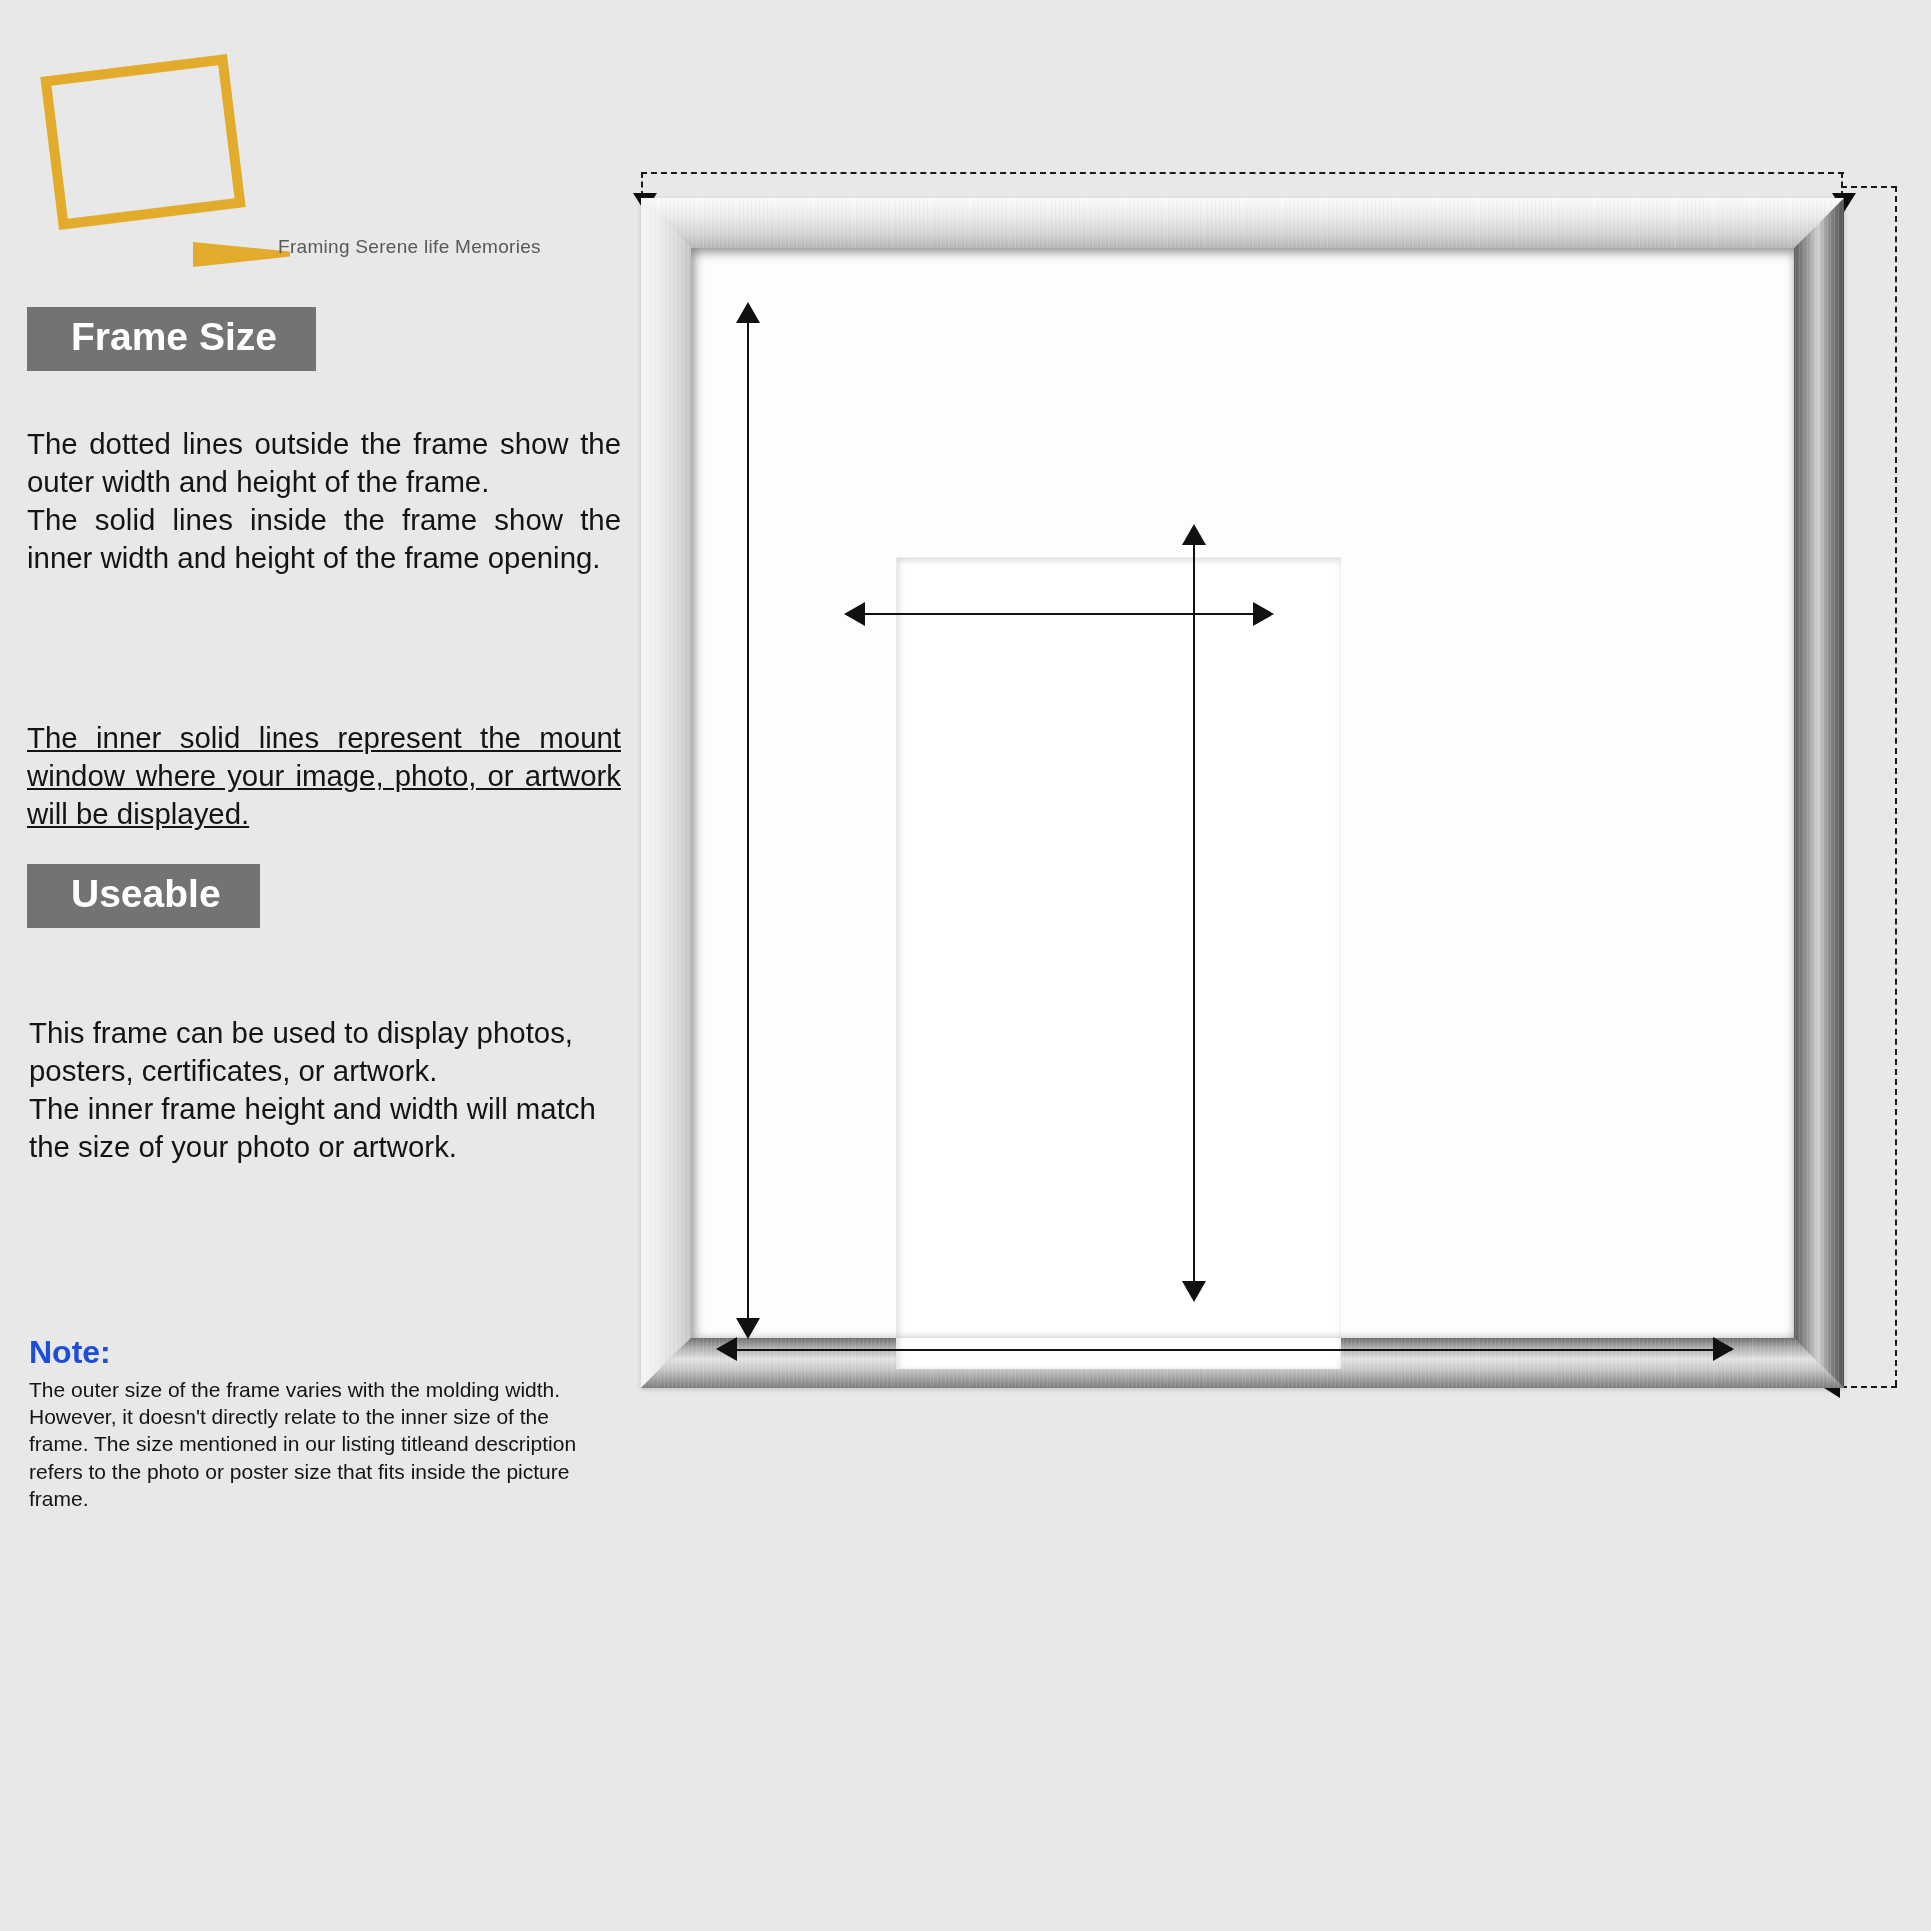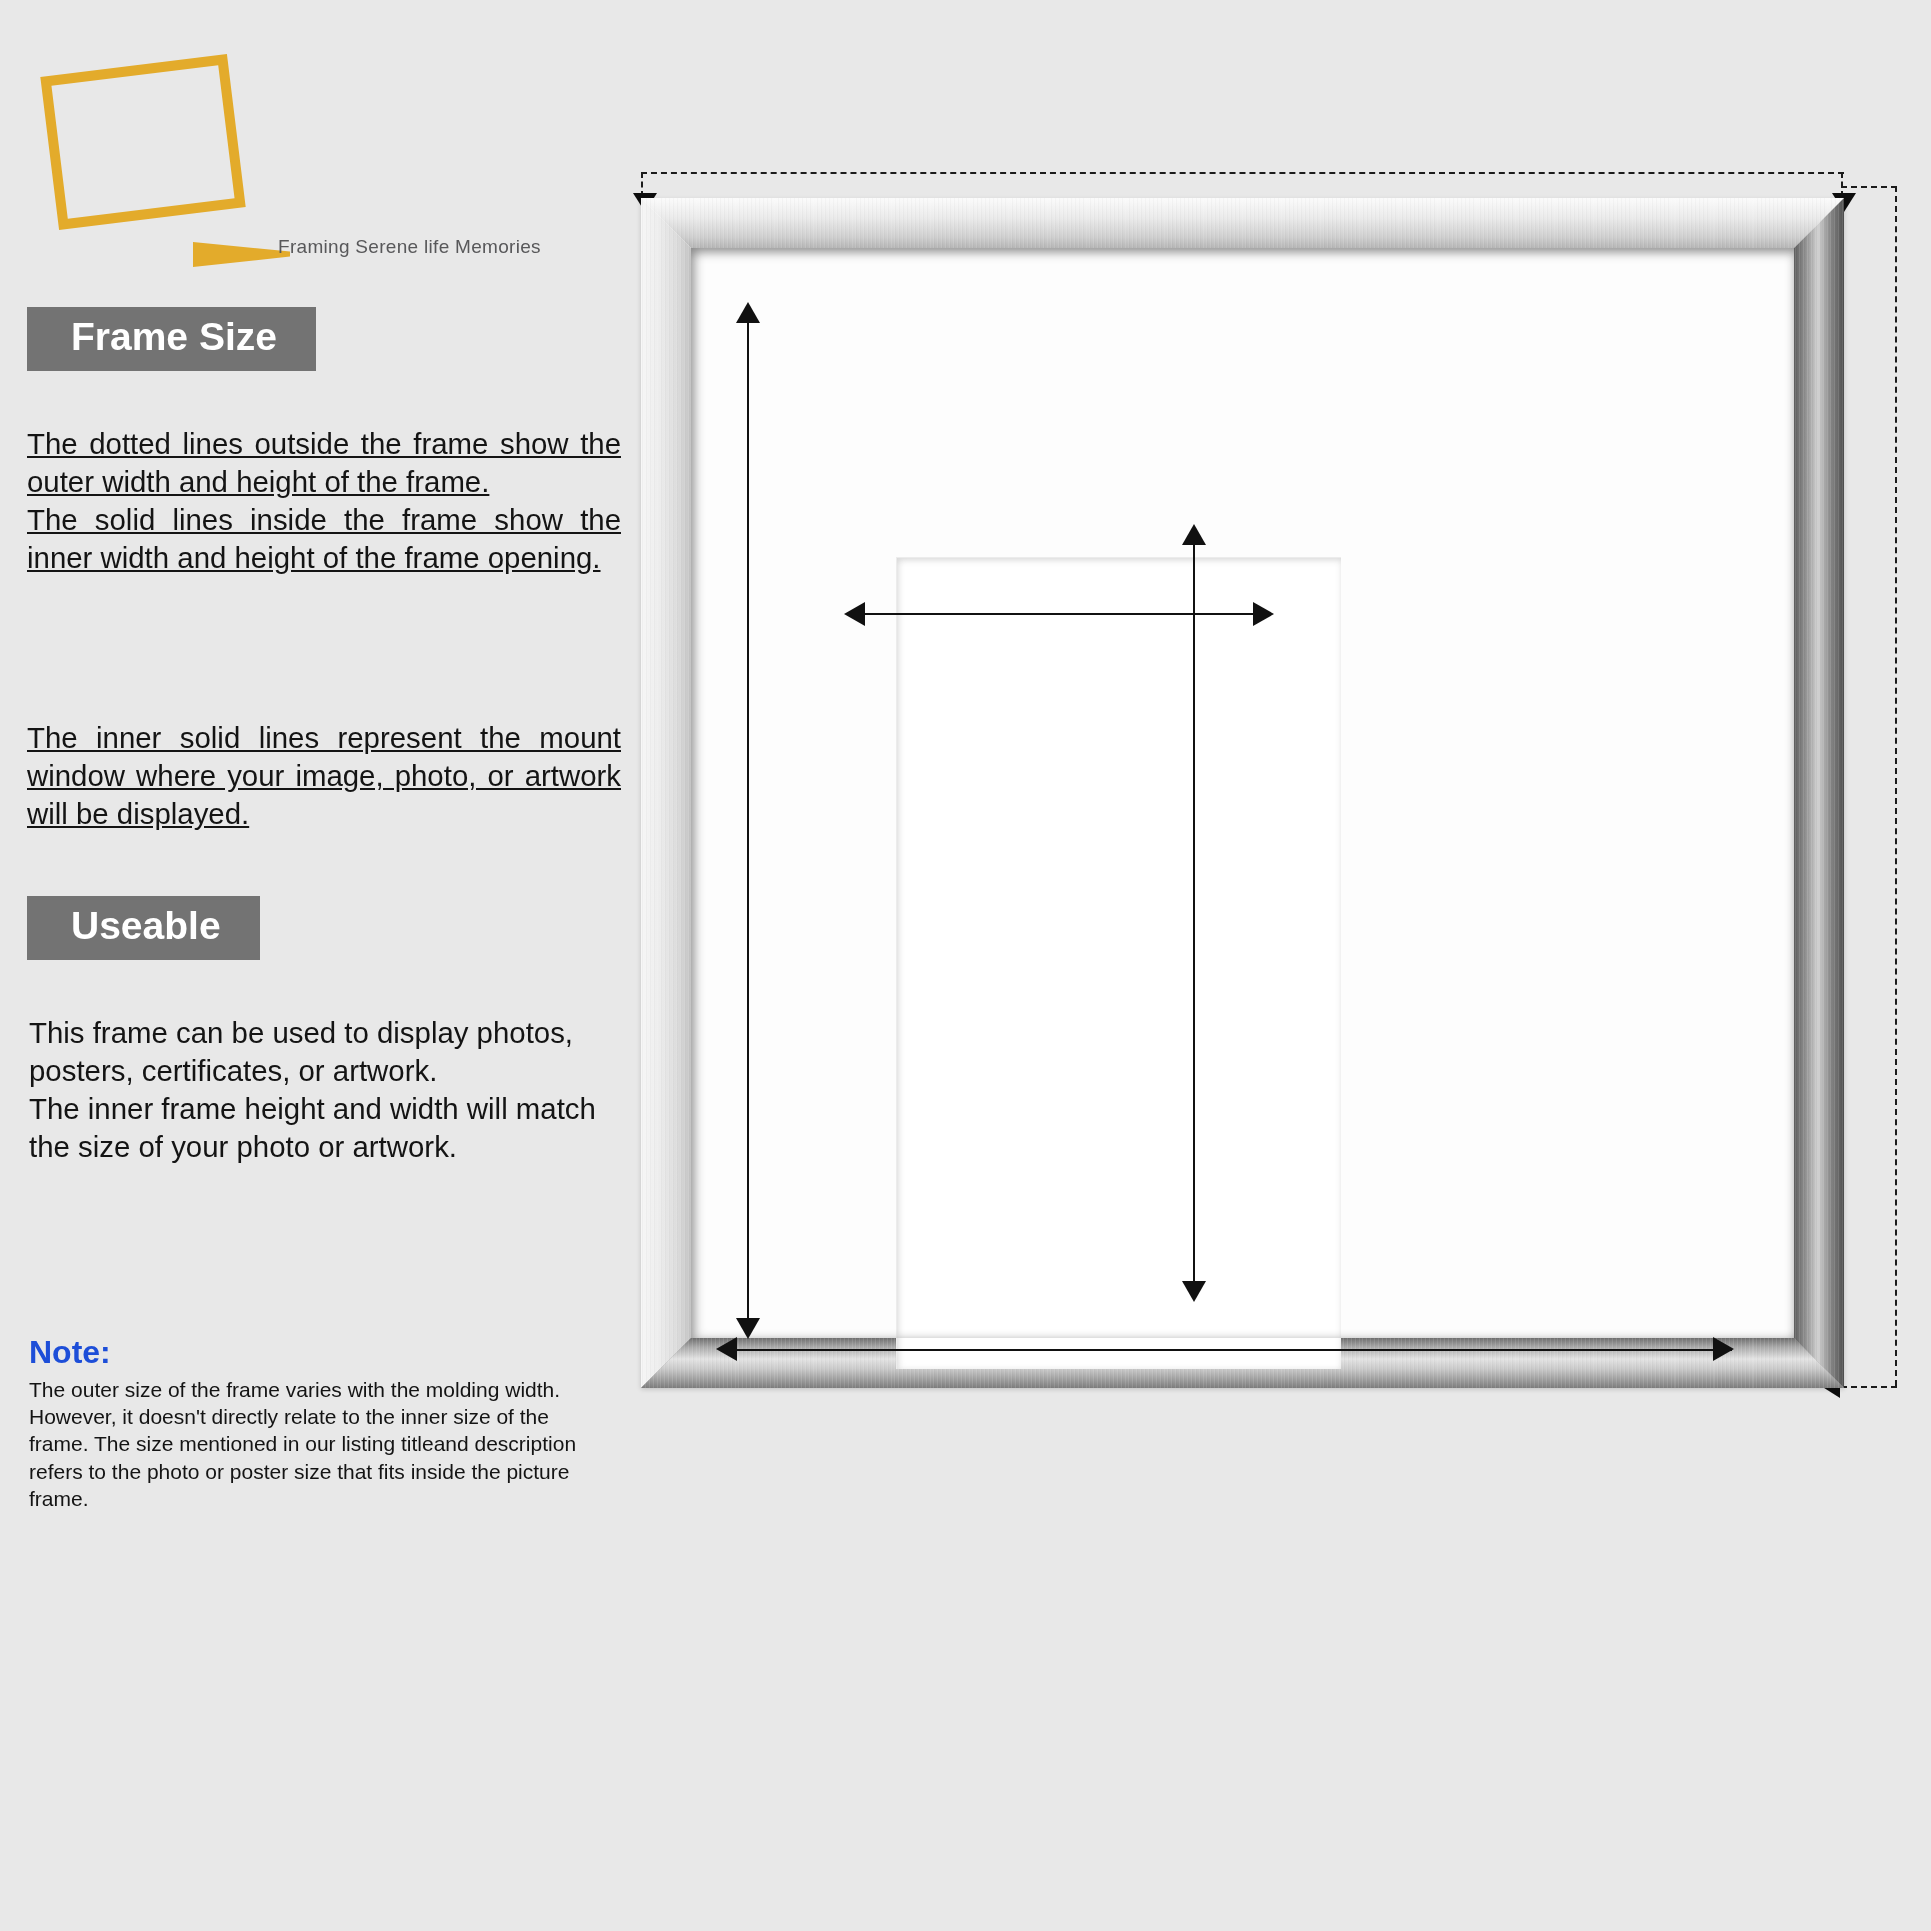--- a/index.html
+++ b/index.html
@@ -50,29 +50,29 @@
     background:#737373;
     color:#ffffff;
     font-size:39px;
     font-weight:bold;
     padding:9.7px 39px 13.5px 44px;
     box-sizing:border-box;
     line-height:1.05;
     white-space:nowrap;
   }
   #badge-frame-size{left:27px;top:307px;}
-  #badge-useable{left:27px;top:896px;}
+  #badge-useable{left:27px;top:864px;}
   
   .body-text{
     position:absolute;
     color:#141414;
     font-size:29.4px;
     line-height:1.29;
   }
-  #fs-p1{left:27px;top:425px;width:594px;text-align:justify;text-decoration:underline;}
+  #fs-p1{left:27px;top:425px;width:594px;text-align:justify;}
   #fs-p2{left:27px;top:719px;width:594px;text-align:justify;text-decoration:underline;}
   #us-p1{left:29px;top:1014px;width:579px;}
   #note-label{
     position:absolute;left:29px;top:1334px;
     color:#1d4ed8;font-size:32px;font-weight:bold;
   }
   #note-p{left:29px;top:1376px;width:579px;font-size:21px;line-height:1.295;}
 
   
   #frame-area{position:absolute;left:618px;top:145px;width:1284px;height:1641px;}

